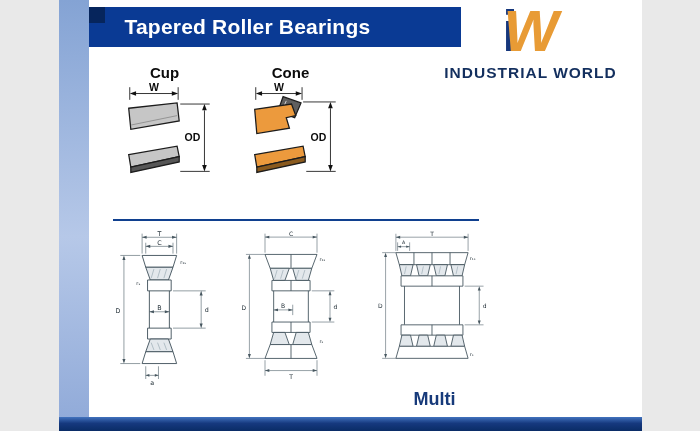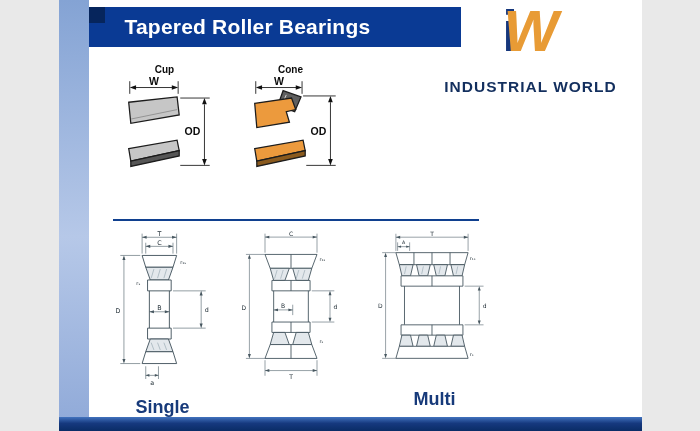--- a/index.html
+++ b/index.html
@@ -22,25 +22,25 @@
   }
   .header-title {
     color:#ffffff; font-size:21px; font-weight:bold; padding-left:36px;
     letter-spacing:0.2px; white-space:nowrap;
   }
   .logo { position:absolute; top:2px; right:6px; width:210px; text-align:center; z-index:2; }
   .logo-mark { height:60px; line-height:58px; font-weight:bold; font-size:58px; }
   .logo-i { color:#16377c; }
   .logo-w { color:#e89b35; display:inline-block; margin-left:-14px; transform:skewX(-10deg); }
   .logo-caption {
-    margin-top:16px; color:#132f5e; font-weight:bold; font-size:15.5px;
+    margin-top:2px; color:#132f5e; font-weight:bold; font-size:15.5px;
     letter-spacing:1px; white-space:nowrap;
   }
   .figure { position:absolute; text-align:center; }
-  .fig-title { font-size:10px; font-weight:bold; color:#0b0b0b; margin-bottom:2px; }
+  .fig-title { font-size:15px; font-weight:bold; color:#0b0b0b; margin-bottom:2px; }
   .fig-caption { font-size:18px; font-weight:bold; color:#173a7a; margin-top:4px; }
   .cup-fig  { left:56px;  top:64px;  width:100px; }
   .cone-fig { left:182px; top:64px;  width:100px; }
   .separator { position:absolute; left:54px; top:219px; width:366px; height:2px; background:#10408f; }
   .single-fig { left:50px;  top:230px; width:108px; }
   .double-fig { left:178px; top:230px; width:108px; }
   .multi-fig  { left:315px; top:230px; width:122px; }
   .bottom-bar {
     position:absolute; left:0; bottom:0; width:700px; height:14px; z-index:4;
     background:linear-gradient(180deg,#4273be 0%, #16397f 45%, #0a2c66 100%);
@@ -197,21 +197,20 @@
         <line x1="36" y1="150" x2="36" y2="164" class="tdim"></line>
         <line x1="50" y1="150" x2="50" y2="164" class="tdim"></line>
         <line x1="36" y1="160" x2="50" y2="160" class="tdim"></line>
         <polygon points="36,160 40,158.6 40,161.4" class="arrowt"></polygon>
         <polygon points="50,160 46,158.6 46,161.4" class="arrowt"></polygon>
         <text x="43" y="171" text-anchor="middle" class="tlabel">a</text>
       </g>
       <text x="74" y="37" class="tlabel-xs">r₁ₛ</text>
       <text x="30" y="60" text-anchor="end" class="tlabel-xs">rₛ</text>
     </svg>
-    <div class="fig-caption">Single</div>
   </div>
 
   <div class="figure double-fig">
     <svg width="104" height="152" viewBox="0 0 120 175">
       <g>
         <line x1="30" y1="4" x2="30" y2="26" class="tdim"></line>
         <line x1="90" y1="4" x2="90" y2="26" class="tdim"></line>
         <line x1="30" y1="8" x2="90" y2="8" class="tdim"></line>
         <polygon points="30,8 35,6.3 35,9.7" class="arrowt"></polygon>
         <polygon points="90,8 85,6.3 85,9.7" class="arrowt"></polygon>

